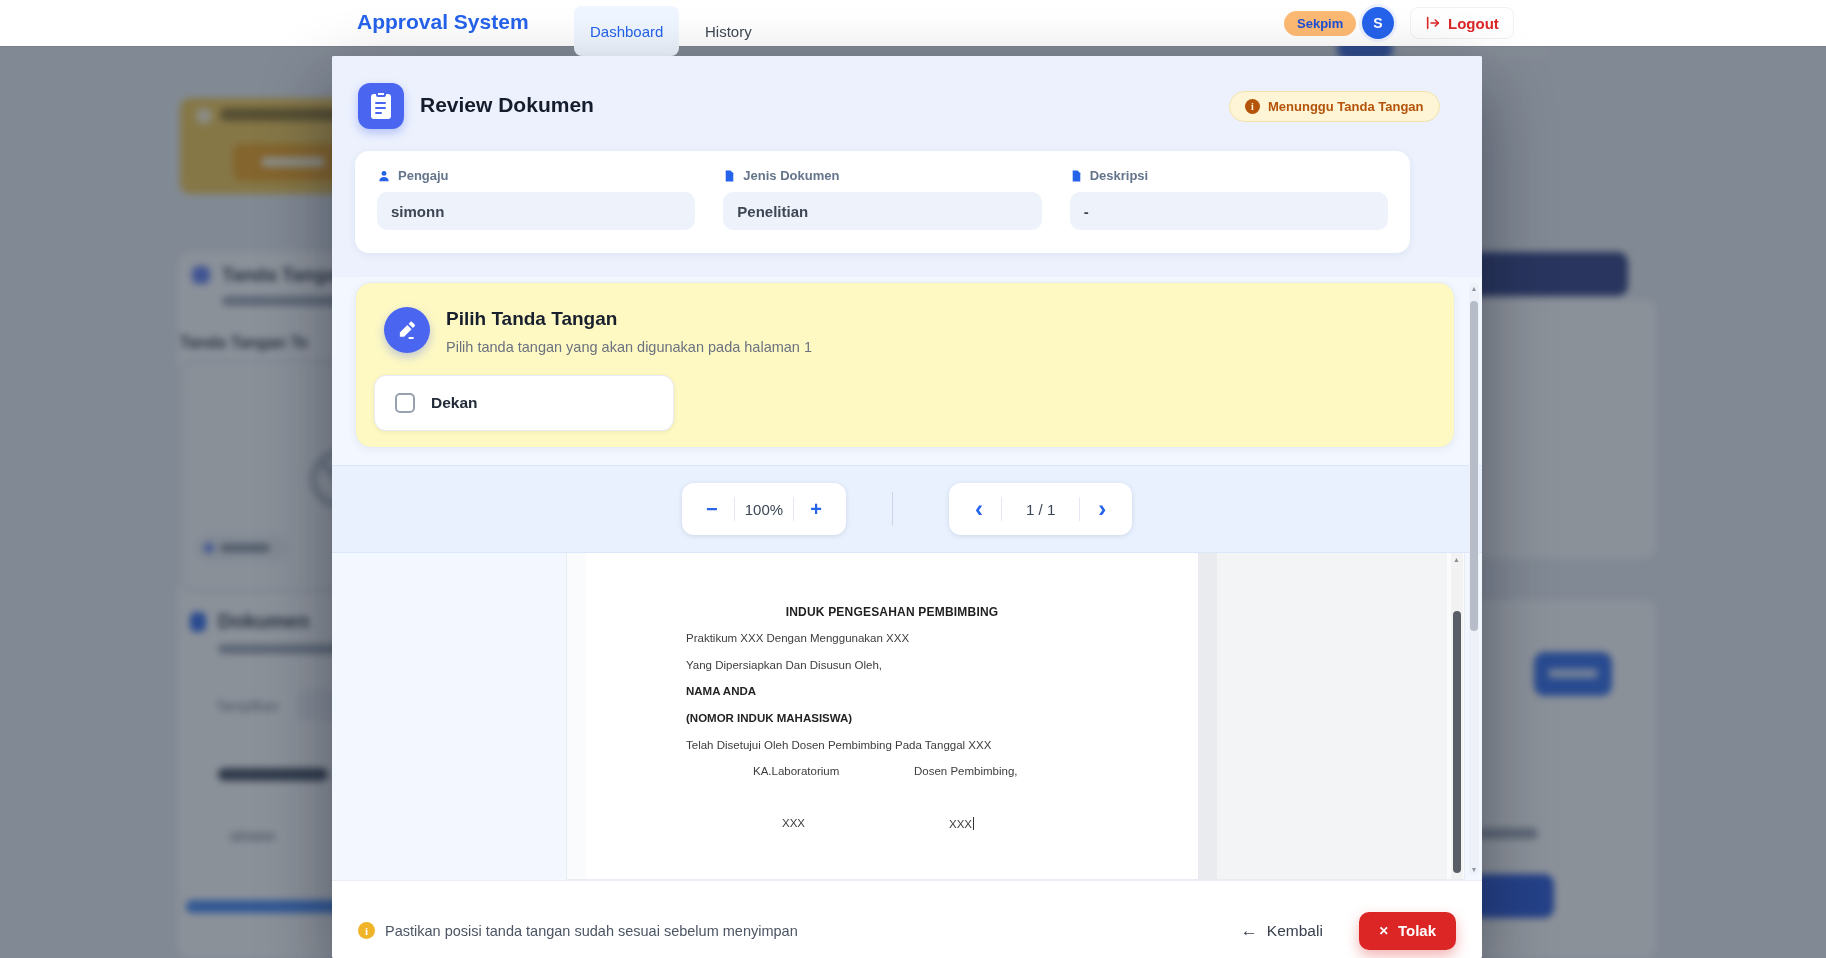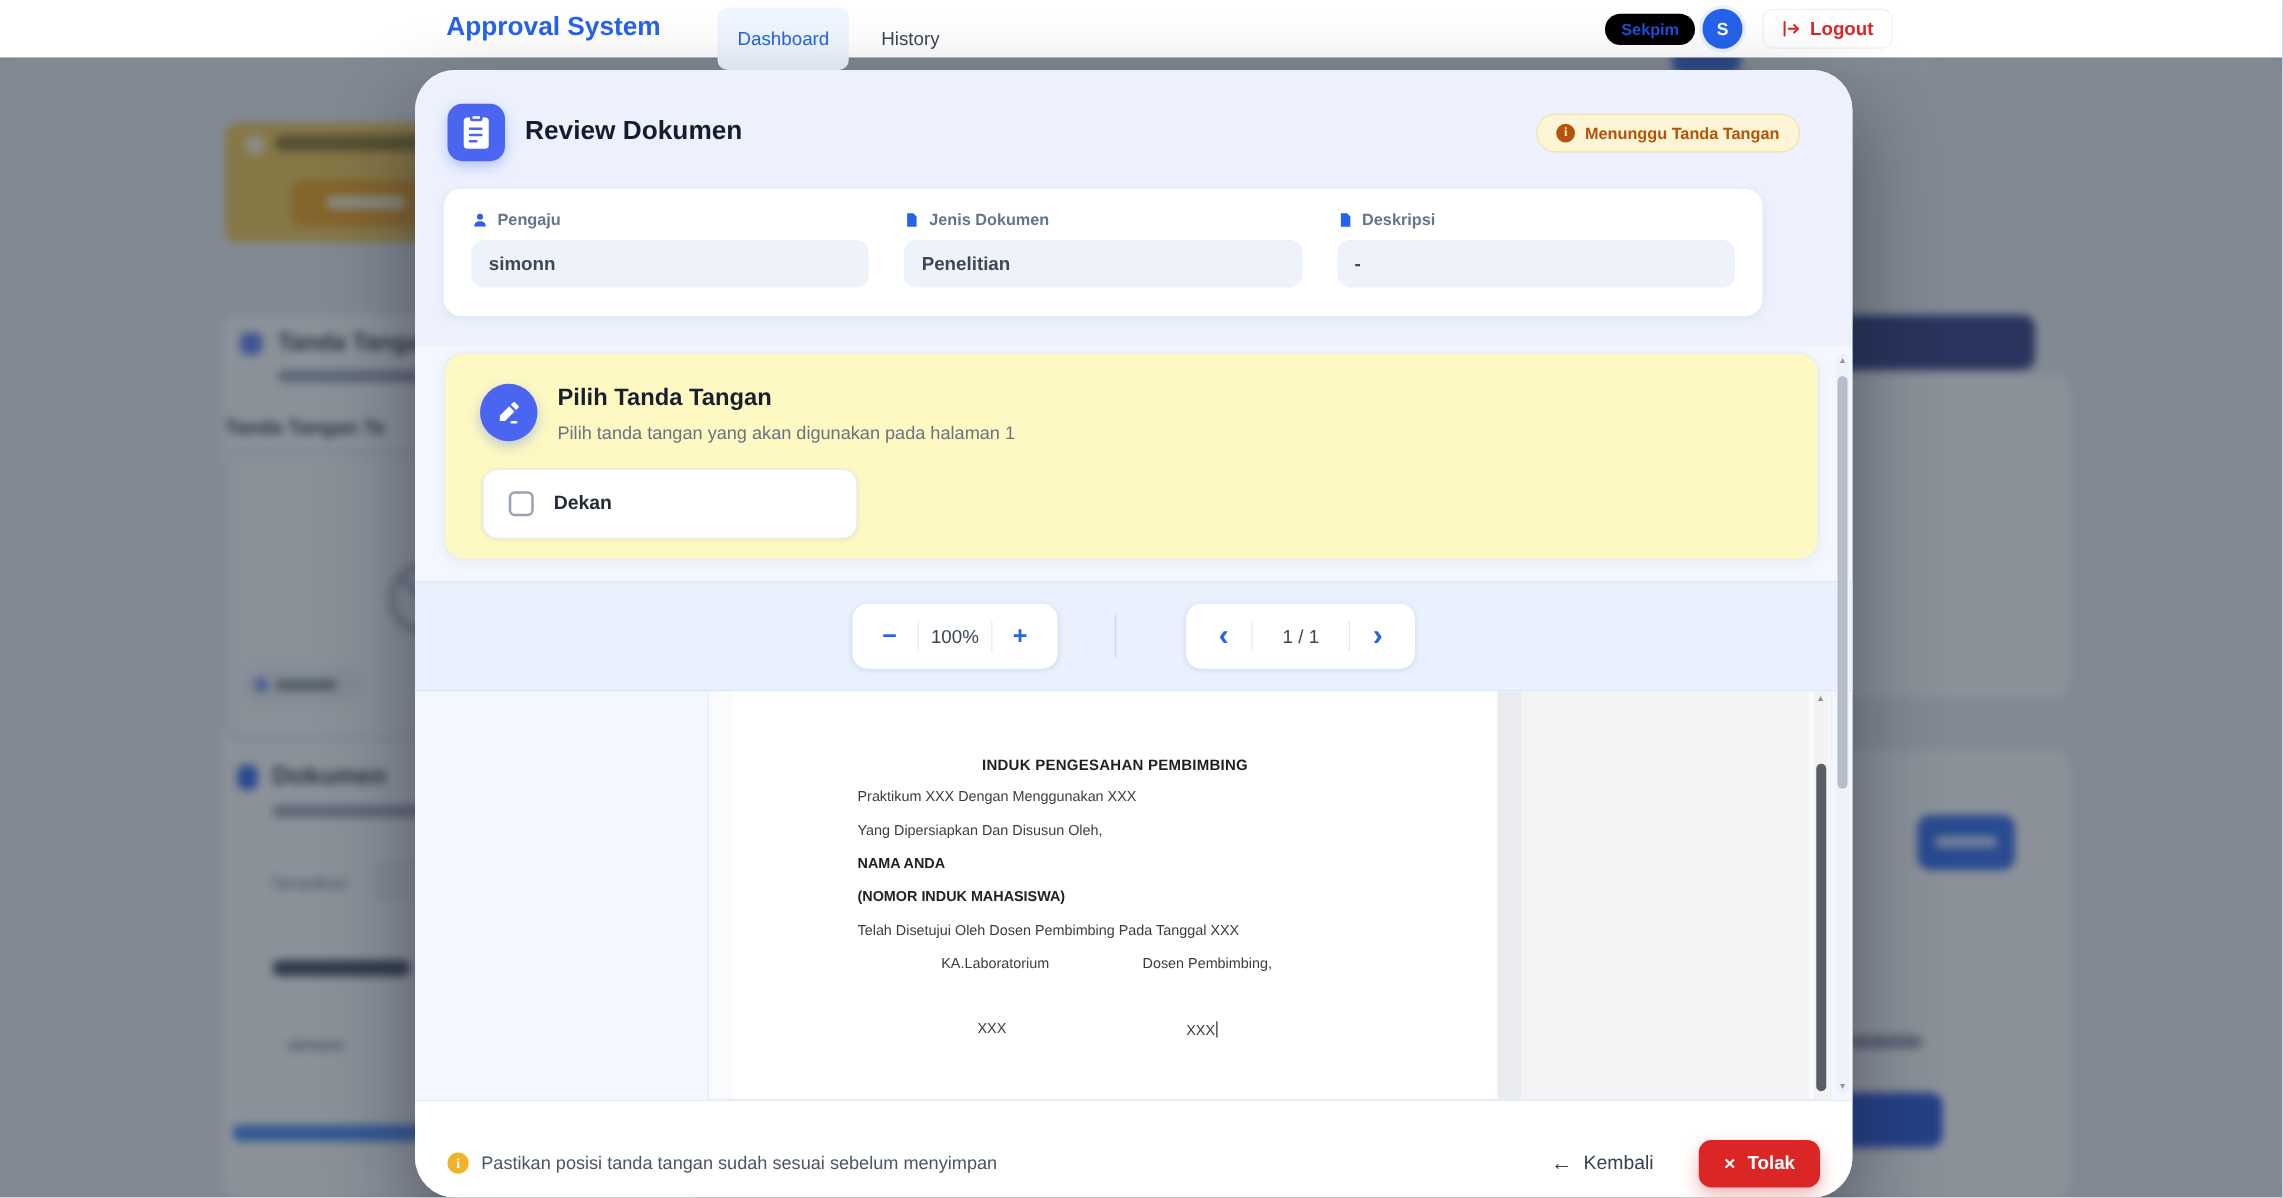--- a/index.html
+++ b/index.html
@@ -9,21 +9,21 @@
 
   
   .navbar { position:absolute; left:0; top:0; width:1826px; height:46px; background:#ffffff;
             z-index:30; box-shadow:0 1px 0 rgba(0,0,0,.06); }
   .brand { position:absolute; left:357px; top:10px; font-size:21px; font-weight:700; color:#2563eb; }
   .tab { position:absolute; top:6px; height:50px; display:flex; align-items:center; padding:0 16px;
          border-radius:8px; font-size:15px; color:#3f4854;margin-left:29px; }
   .tab.active { left:545px; background:#eff6ff; color:#2563eb; }
   .tab.plain  { left:660px; }
   .role-pill { position:absolute; left:1284px; top:11px; height:25px; padding:0 13px; display:flex;
-               align-items:center; background:#000000; color:#1d4ed8; font-size:13px; font-weight:600;
+               align-items:center; background:#fdba74; color:#1d4ed8; font-size:13px; font-weight:600;
                border-radius:13px; }
   .avatar { position:absolute; left:1362px; top:7px; width:32px; height:32px; border-radius:50%;
             background:#2563eb; color:#fff; font-size:14px; font-weight:700; display:flex;
             align-items:center; justify-content:center; box-shadow:0 0 0 3px #eef2ff; }
   .logout { position:absolute; left:1410px; top:7px; height:32px; padding:0 14px; display:flex;
             align-items:center; gap:7px; border:1px solid #f0f1f5; border-radius:8px;
             color:#dc2626; font-size:15px; font-weight:600; background:#fff; }
 
   
   .bg-page { position:absolute; left:0; top:46px; width:1826px; height:912px; background:#e9edf3;
@@ -45,21 +45,21 @@
   .bg-title { font-weight:700; color:#232c3b; font-size:19px; position:absolute; }
   .bg-small { color:#6a7383; font-size:13px; position:absolute; }
   .bg-blue-btn { position:absolute; border-radius:10px; }
 
   
   .overlay { position:absolute; left:0; top:0; width:1826px; height:958px;
              background:rgba(44,54,70,0.55); z-index:20; }
 
   
   .modal { position:absolute; left:332px; top:56px; width:1150px; height:902px; background:#f3f7ff;
-           border-radius:32px; z-index:40; overflow:hidden;
+           border-radius:2px; z-index:40; overflow:hidden;
            box-shadow:0 30px 70px rgba(10,15,30,.45); }
 
   .m-header { position:absolute; left:0; top:0; width:100%; height:221px; background:#ecf1fd; }
   .icon-tile { position:absolute; left:26px; top:27px; width:46px; height:46px; border-radius:12px;
                background:#4a66f0; display:flex; align-items:center; justify-content:center;
                box-shadow:0 4px 10px rgba(74,102,240,.35); }
   .clip-body { position:relative; width:20px; height:25px; background:#fff; border-radius:3px; }
   .clip-tab  { position:absolute; left:5px; top:-3px; width:10px; height:6px; background:#fff;
                border:2px solid #4a66f0; border-radius:2px; }
   .clip-line { position:absolute; left:4px; height:2.5px; background:#4a66f0; border-radius:2px; }
@@ -270,21 +270,21 @@
         <div class="pen-circle">
           <svg width="22" height="22" viewBox="0 0 24 24" fill="#ffffff">
             <path d="M12.4 6.6l4.6 4.6-8.2 8.2H4.2v-4.6l8.2-8.2z"></path>
             <path d="M13.8 5.2l2-2c.5-.5 1.2-.5 1.7 0l2.9 2.9c.5.5.5 1.2 0 1.7l-2 2-4.6-4.6z"></path>
             <rect x="13.5" y="19.5" width="6" height="2.2" rx="1.1"></rect>
           </svg>
         </div>
         <div class="pc-title">Pilih Tanda Tangan</div>
         <div class="pc-sub">Pilih tanda tangan yang akan digunakan pada halaman 1</div>
 
-        <div class="opt-card" style="left:30px;">
+        <div class="opt-card" style="left:18px;">
           <div class="checkbox"></div>
           <div class="opt-label">Dekan</div>
         </div>
       </div>
 
       <div class="toolbar">
         <div class="pill" style="margin-right:-10px;">
           <div class="seg ctrl">−</div>
           <div class="vdiv"></div>
           <div class="seg val">100%</div>

